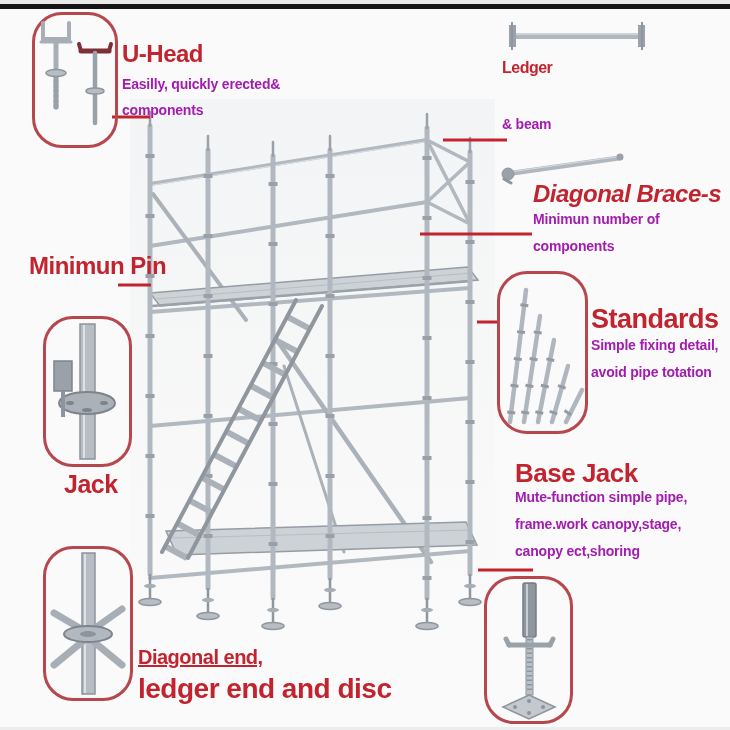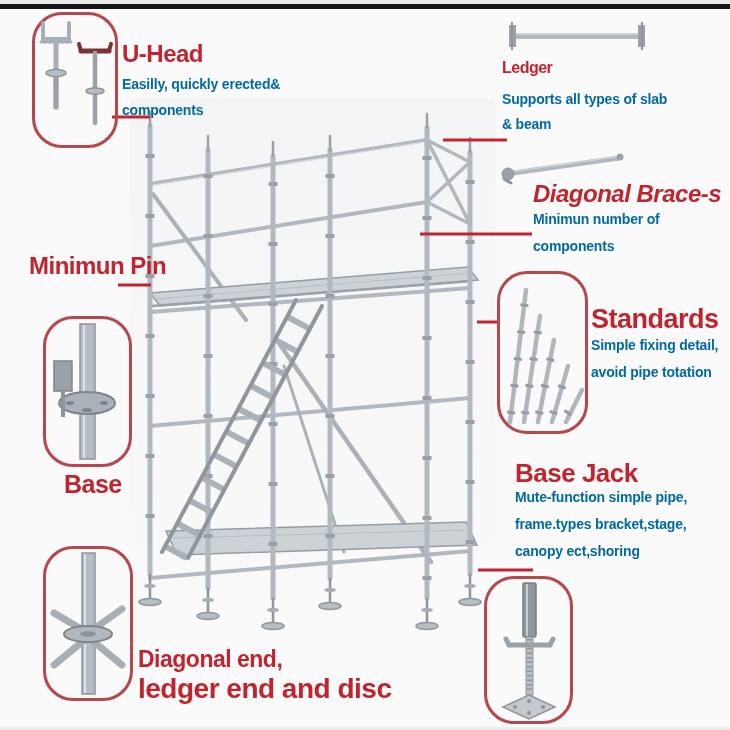--- a/index.html
+++ b/index.html
@@ -15,21 +15,21 @@
     position:absolute;border:3px solid #b5474d;border-radius:30px;
     background:rgba(255,255,255,0.0);box-sizing:border-box;
   }
   .part-box svg{position:absolute;left:0;top:0;}
   .thumb{position:absolute;}
   .lbl-title{
     position:absolute;color:#c1242e;font-weight:bold;letter-spacing:-0.5px;
     white-space:nowrap;font-family:"Liberation Sans", sans-serif;
   }
   .lbl-desc{
-    position:absolute;color:#0369a1;font-weight:bold;font-size:14px;
+    position:absolute;color:#a21caf;font-weight:bold;font-size:14px;
     white-space:nowrap;letter-spacing:-0.2px;
   }
 </style>
 </head>
 <body>
 
 <div class="stage">
 
   <div class="topbar"></div>
   <div class="botbar"></div>
@@ -255,36 +255,35 @@
       <circle cx="28" cy="128" r="2" fill="#8d949b"></circle>
         <circle cx="56" cy="128" r="2" fill="#8d949b"></circle>
     </svg>
   </div>
 
   <div class="lbl-title" style="left:122px;top:36px;font-size:24px;">U-Head</div>
   <div class="lbl-desc" style="left:122px;top:72px;">Easilly, quickly erected&amp;</div>
   <div class="lbl-desc" style="left:122px;top:98px;">components</div>
 
   <div class="lbl-title" style="left:502px;top:55px;font-size:16px;">Ledger</div>
-  <div class="lbl-desc" style="left:502px;top:87px;">Supports all types of slab</div>
   <div class="lbl-desc" style="left:502px;top:112px;">&amp; beam</div>
 
   <div class="lbl-title" style="left:533px;top:176px;font-size:24px;font-style:italic;">Diagonal Brace-s</div>
   <div class="lbl-desc" style="left:533px;top:207px;">Minimun number of</div>
   <div class="lbl-desc" style="left:533px;top:234px;text-align:right;">components</div>
 
   <div class="lbl-title" style="left:591px;top:300px;font-size:27px;">Standards</div>
   <div class="lbl-desc" style="left:591px;top:333px;">Simple fixing detail,</div>
   <div class="lbl-desc" style="left:591px;top:360px;">avoid pipe totation</div>
 
   <div class="lbl-title" style="left:515px;top:454px;font-size:26px;">Base Jack</div>
   <div class="lbl-desc" style="left:515px;top:485px;">Mute-function simple pipe,</div>
-  <div class="lbl-desc" style="left:515px;top:512px;">frame.types bracket,stage,</div>
+  <div class="lbl-desc" style="left:515px;top:512px;">frame.work canopy,stage,</div>
   <div class="lbl-desc" style="left:515px;top:539px;">canopy ect,shoring</div>
 
   <div class="lbl-title" style="left:29px;top:248px;font-size:24px;">Minimun Pin</div>
 
-  <div class="lbl-title" style="left:64px;top:466px;font-size:25px;">Base</div>
-
-  <div class="lbl-title" style="left:138px;top:642px;font-size:23px;">Diagonal end,</div>
+  <div class="lbl-title" style="left:64px;top:466px;font-size:25px;">Jack</div>
+
+  <div class="lbl-title" style="left:138px;top:642px;font-size:20px;text-decoration:underline;">Diagonal end,</div>
   <div class="lbl-title" style="left:138px;top:669px;font-size:28px;">ledger end and disc</div>
 
 </div>
 
 </body></html>

